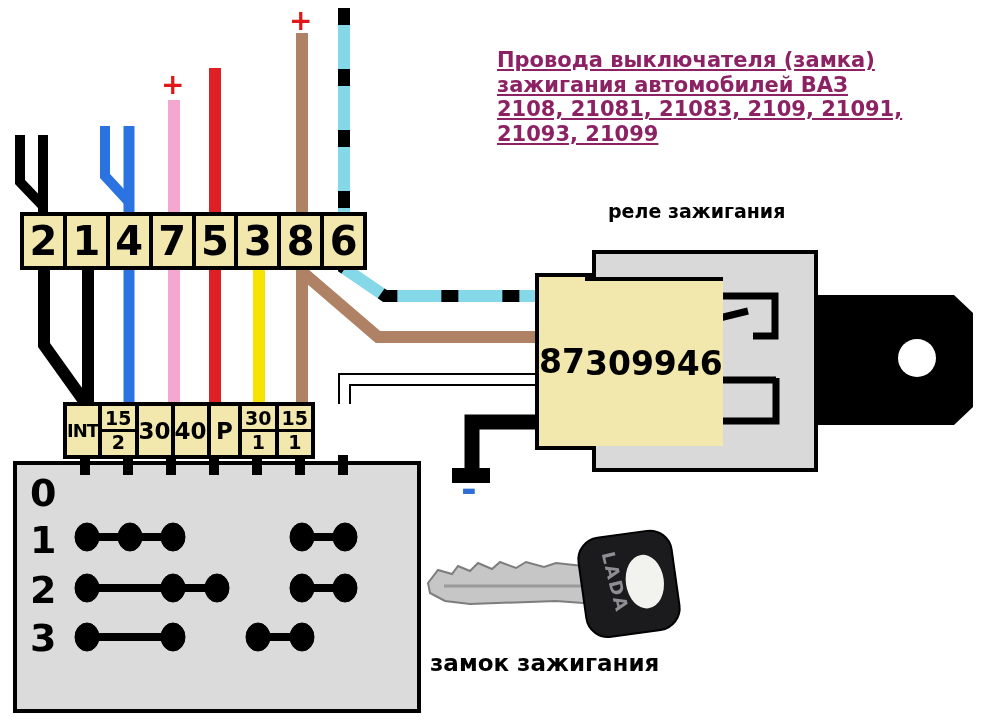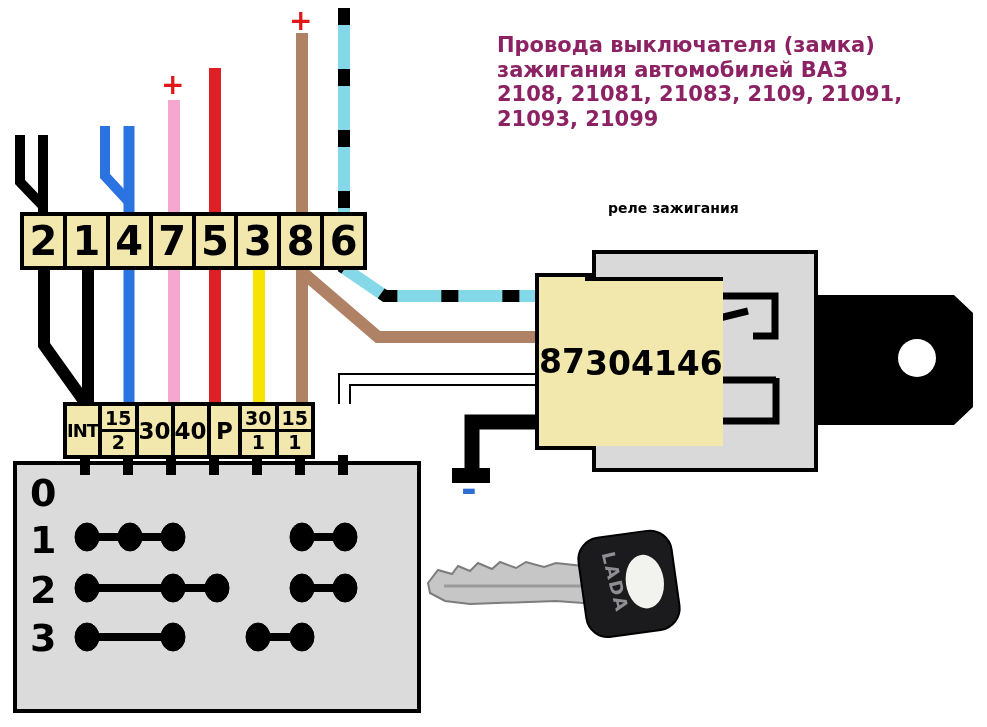--- a/index.html
+++ b/index.html
@@ -26,24 +26,24 @@
   .connector .cell{font-size:40px;}
   .terminals{left:63px;top:402px;width:252px;height:57px;}
   .terminals .cell{font-size:23px;}
   .terminals .cell .int{font-size:18px;letter-spacing:-1px;}
   .frac{display:flex;flex-direction:column;align-items:center;line-height:1;font-size:19px;}
   .frac .num{border-bottom:3px solid #000;padding:0 3px 1px 3px;}
   .frac .den{padding-top:1px;}
   .relay-terms{left:535px;top:273px;width:58px;height:177px;}
   .relay-terms .cell{font-size:33px;}
   
-  .title{position:absolute;left:497px;top:33px;width:420px;z-index:4;
-    color:#8C2263;font-size:21px;font-weight:bold;line-height:1.17;white-space:pre-line;}
+  .title{position:absolute;left:497px;top:48px;width:420px;z-index:4;
+    color:#8C2263;font-size:21px;font-weight:bold;line-height:1.17;white-space:pre-line;text-decoration:underline;}
   .relay-label{position:absolute;left:608px;top:200px;z-index:4;
-    color:#000;font-size:14px;font-weight:bold;}
+    color:#000;font-size:19px;font-weight:bold;}
   .lock-label{position:absolute;left:430px;top:650px;z-index:4;
     color:#000;font-size:23px;font-weight:bold;}
   .pos-label{position:absolute;z-index:4;color:#000;font-size:38px;font-weight:bold;line-height:1;}
   .pos-0{left:30px;top:474px;} .pos-1{left:30px;top:521px;}
   .pos-2{left:30px;top:571px;} .pos-3{left:30px;top:619px;}
   .plus{position:absolute;z-index:4;color:#E01818;font-size:28px;font-weight:bold;line-height:1;}
   .plus-pink{left:161px;top:71px;} .plus-brown{left:289px;top:7px;}
   .minus{position:absolute;left:461px;top:470px;z-index:4;color:#2E6FD6;font-size:38px;font-weight:bold;line-height:1;}
 </style>
 </head>
@@ -203,25 +203,26 @@
       <span class="frac">
         <span class="num">15</span>
         <span class="den">1</span>
       </span>
     </div>
   </div>
 
   <div class="strip v relay-terms">
     <div class="cell">87</div>
     <div class="cell">30</div>
-    <div class="cell">41</div>
+    <div class="cell">99</div>
     <div class="cell">46</div>
   </div>
 
   <div class="relay-label">реле зажигания</div>
+  <div class="lock-label">замок зажигания</div>
 
   <div class="pos-label pos-0">0</div>
   <div class="pos-label pos-1">1</div>
   <div class="pos-label pos-2">2</div>
   <div class="pos-label pos-3">3</div>
 
   <span class="plus plus-pink">+</span>
   <span class="plus plus-brown">+</span>
   <span class="minus">-</span>
 

